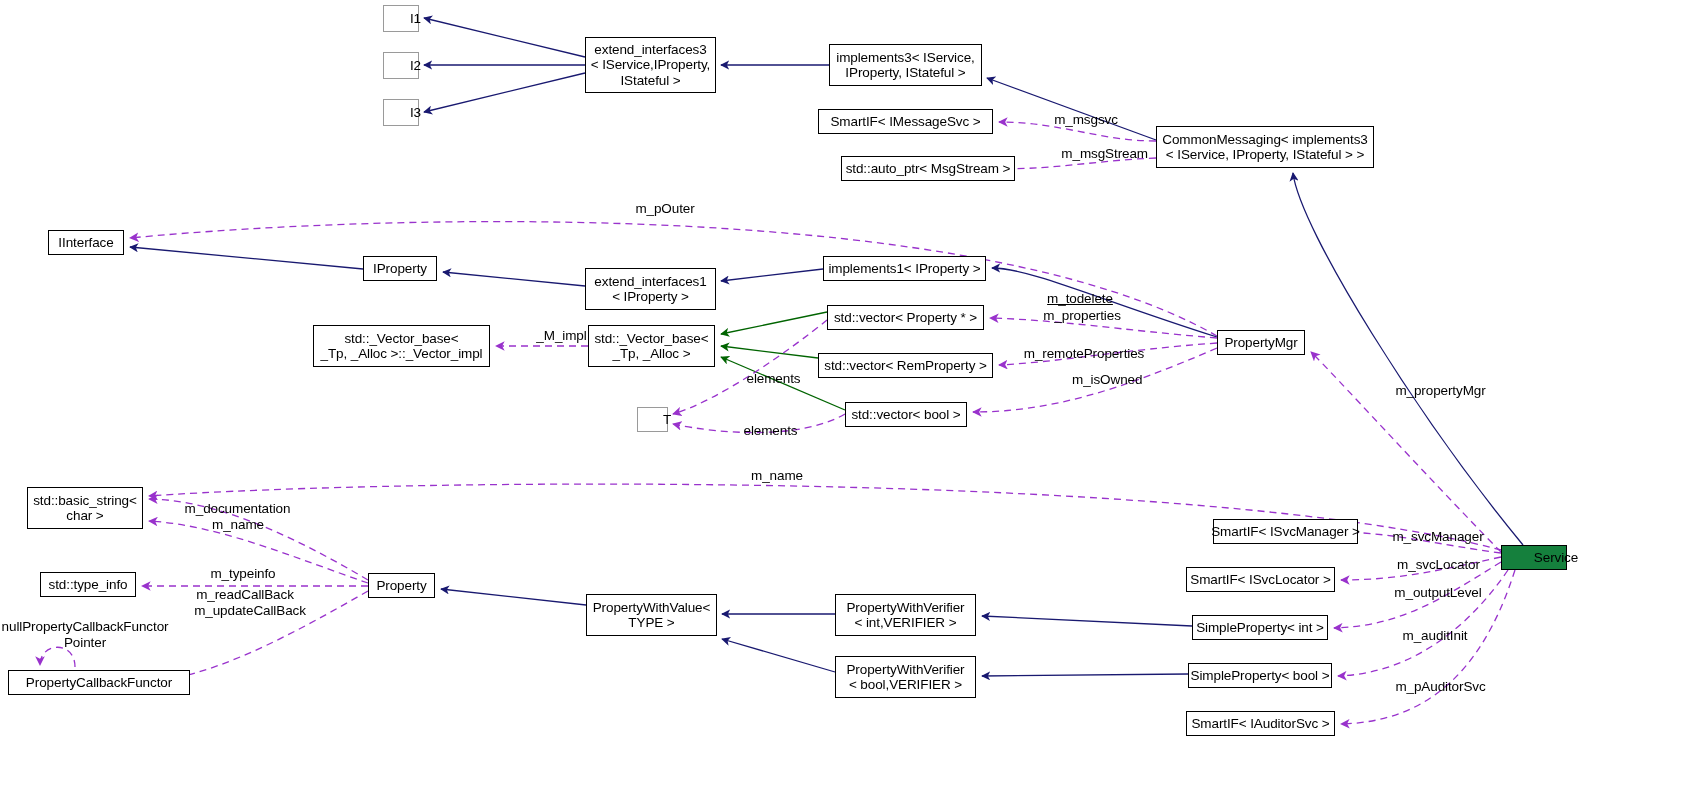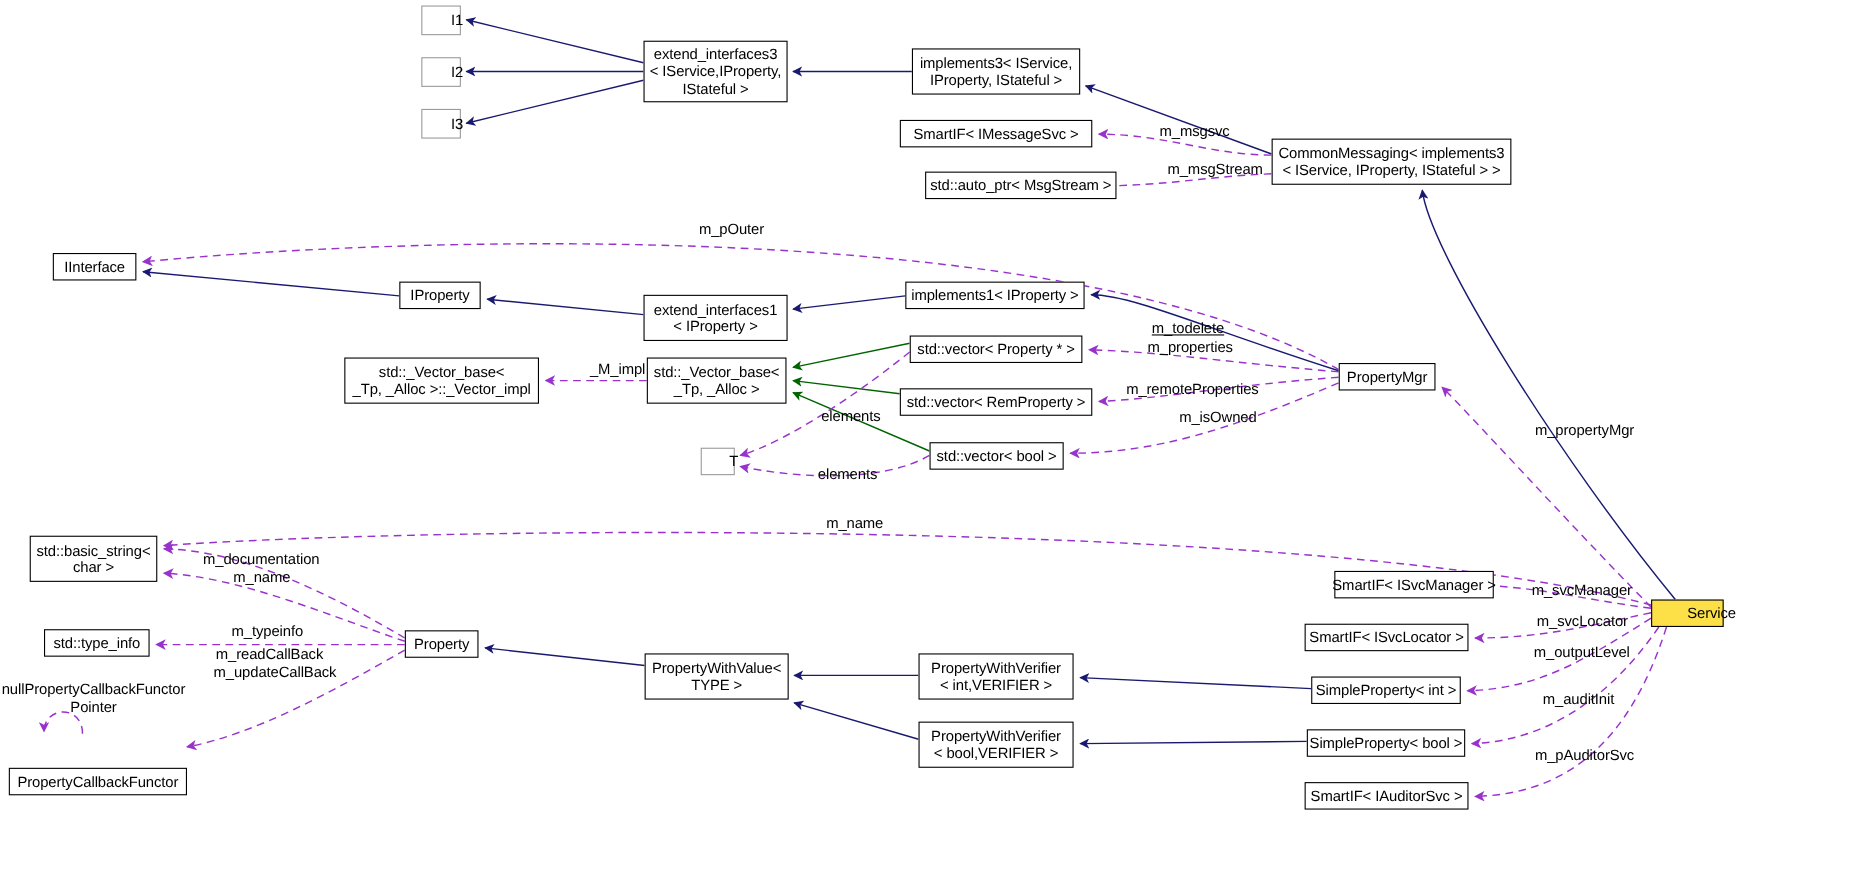--- a/index.html
+++ b/index.html
@@ -37,21 +37,21 @@
     font-size: 13.5px;
     line-height: 15.5px;
     white-space: pre;
     letter-spacing: -0.1px;
   }
   .node-box.gray-border {
     border-color: #9a9a9a;
     padding-left: 29px;
   }
   .node-box.filled {
-    background: #fde047;
+    background: #15803d;
     padding-left: 44px;
   }
   .edge-label {
     position: absolute;
     font-size: 13.5px;
     line-height: 15.5px;
     color: #000000;
     white-space: pre;
     text-align: center;
     letter-spacing: -0.1px;
@@ -140,21 +140,21 @@
       <div class="node-box" style="left: 588px; top: 325px; width: 127px; height: 42px;">std::_Vector_base&lt;
 _Tp, _Alloc &gt;</div>
       <div class="node-box" style="left: 827px; top: 305px; width: 157px; height: 25px;">std::vector&lt; Property * &gt;</div>
       <div class="node-box" style="left: 818px; top: 353px; width: 175px; height: 25px;">std::vector&lt; RemProperty &gt;</div>
       <div class="node-box" style="left: 845px; top: 402px; width: 122px; height: 25px;">std::vector&lt; bool &gt;</div>
       <div class="node-box gray-border" style="left: 637px; top: 407px; width: 30px; height: 25px;">T</div>
       <div class="node-box" style="left: 1217px; top: 330px; width: 88px; height: 25px;">PropertyMgr</div>
       <div class="node-box" style="left: 27px; top: 487px; width: 116px; height: 42px;">std::basic_string&lt;
 char &gt;</div>
       <div class="node-box" style="left: 40px; top: 572px; width: 96px; height: 25px;">std::type_info</div>
-      <div class="node-box" style="left: 8px; top: 670px; width: 162px; height: 25px; margin-top: 28px;">PropertyCallbackFunctor</div>
+      <div class="node-box" style="left: 8px; top: 670px; width: 182px; height: 25px;">PropertyCallbackFunctor</div>
       <div class="node-box" style="left: 368px; top: 573px; width: 67px; height: 25px;">Property</div>
       <div class="node-box" style="left: 586px; top: 594px; width: 131px; height: 42px;">PropertyWithValue&lt;
 TYPE &gt;</div>
       <div class="node-box" style="left: 835px; top: 594px; width: 141px; height: 42px;">PropertyWithVerifier
 &lt; int,VERIFIER &gt;</div>
       <div class="node-box" style="left: 835px; top: 656px; width: 141px; height: 42px;">PropertyWithVerifier
 &lt; bool,VERIFIER &gt;</div>
       <div class="node-box" style="left: 1181px; top: 519px; width: 145px; height: 25px; margin-left: 32px;">SmartIF&lt; ISvcManager &gt;</div>
       <div class="node-box" style="left: 1186px; top: 567px; width: 149px; height: 25px;">SmartIF&lt; ISvcLocator &gt;</div>
       <div class="node-box" style="left: 1192px; top: 615px; width: 136px; height: 25px;">SimpleProperty&lt; int &gt;</div>

